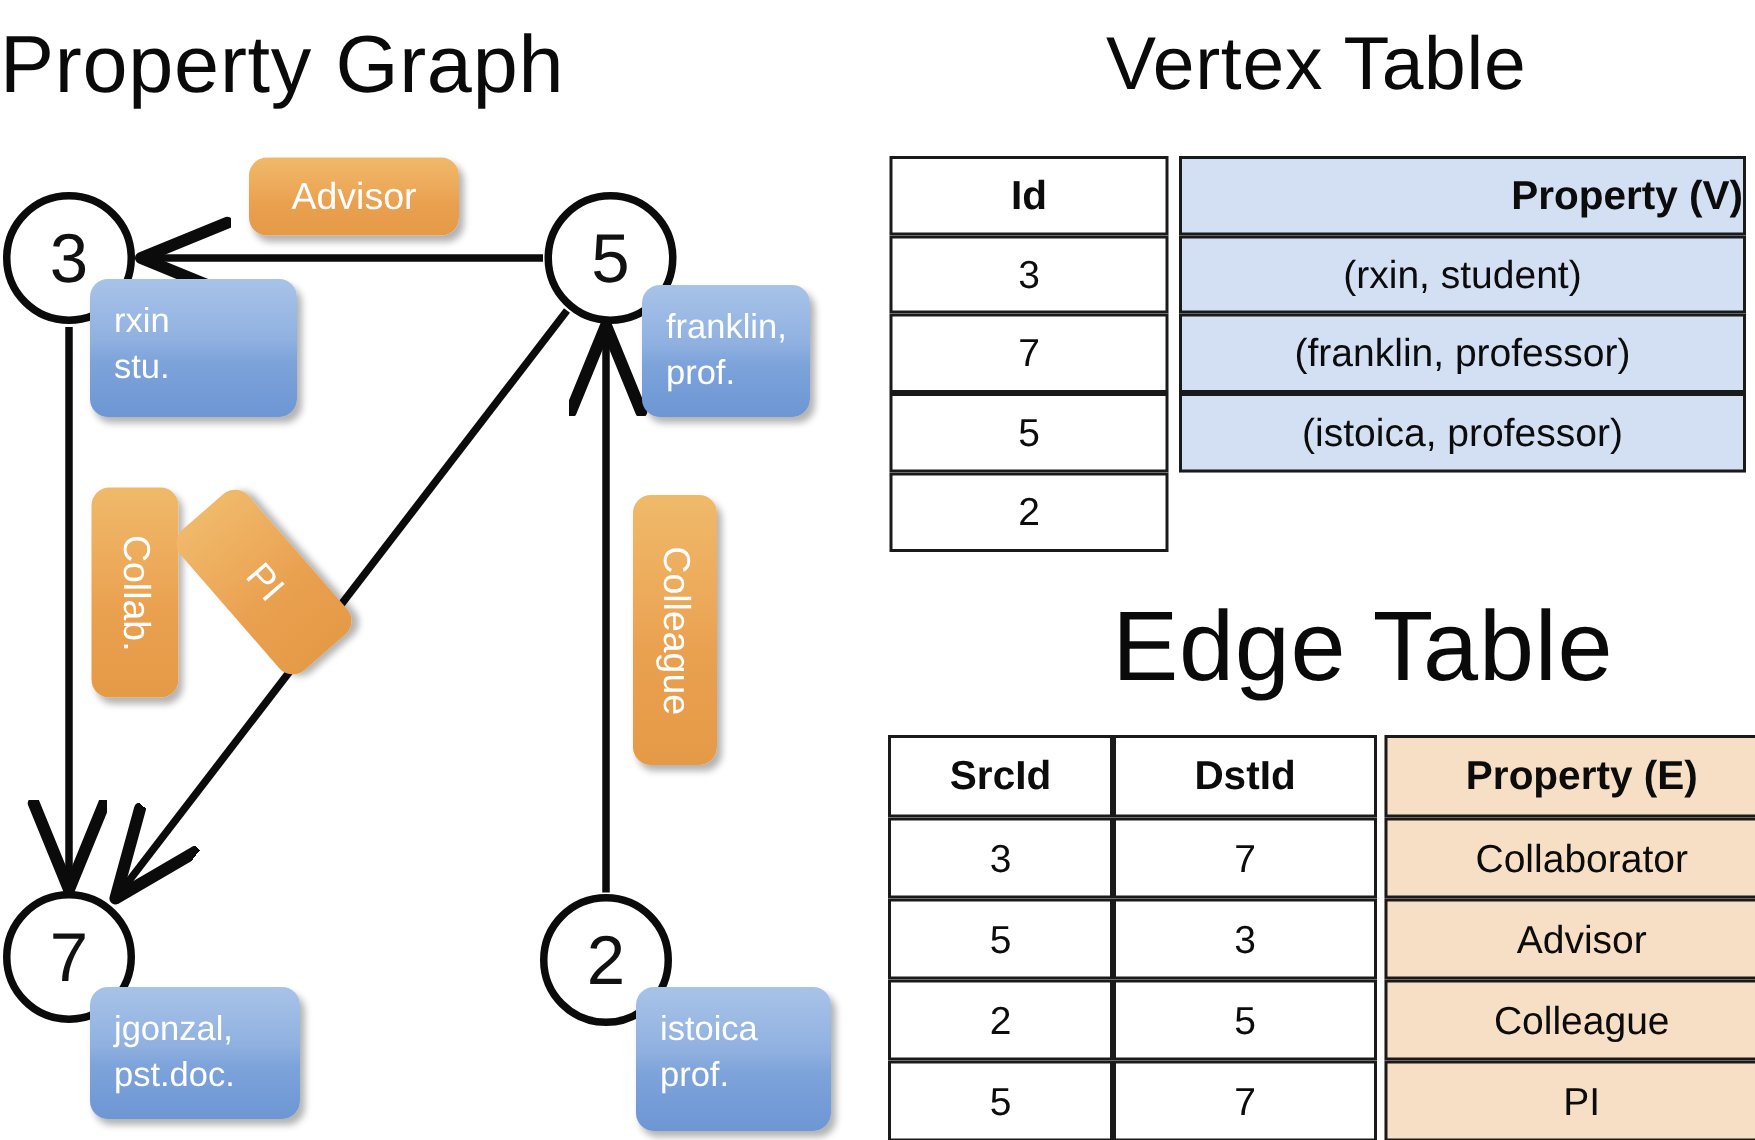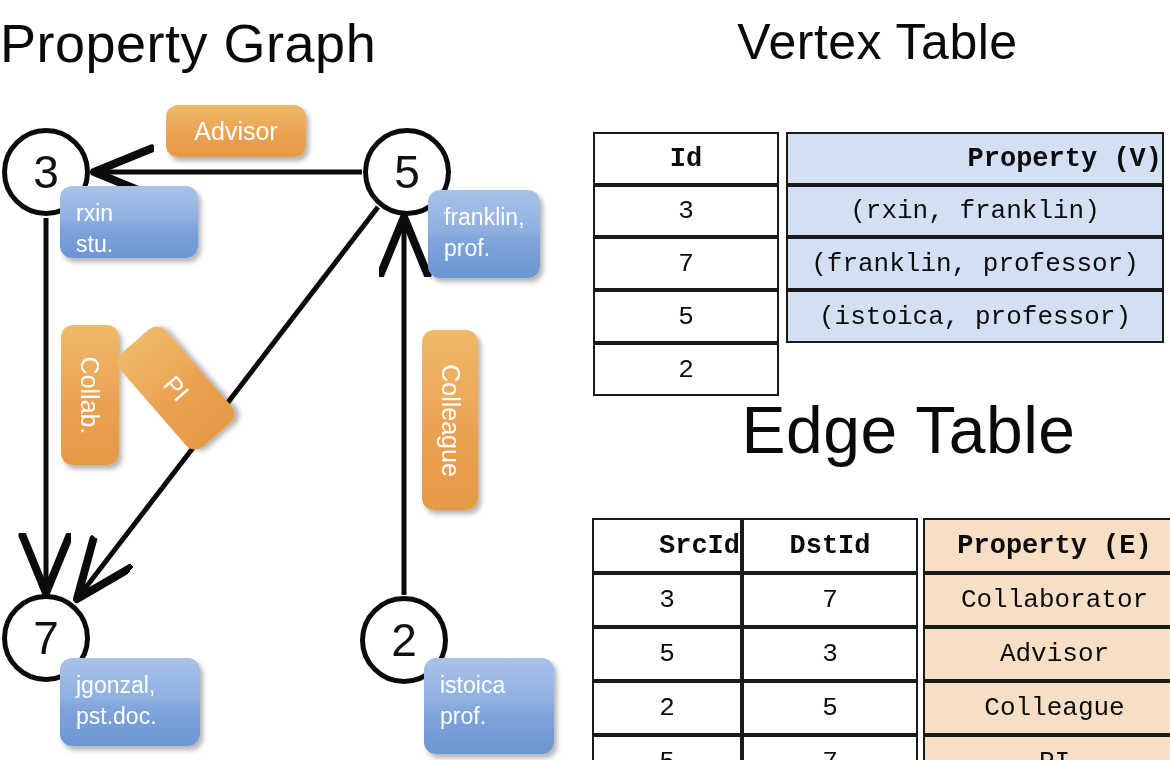--- a/index.html
+++ b/index.html
@@ -115,23 +115,22 @@
   }
   .edge-badge.vertical {
     overflow: visible;
   }
 
   
   .tbl {
     position: absolute;
     border-collapse: separate;
     border-spacing: 0;
-    font-family: Liberation Mono, monospace;
-    font-weight: 300;
-    margin-top: 28px;
+    font-family: Liberation Sans, sans-serif;
+    font-weight: 300;
   }
   .tbl td, .tbl th {
     border: 2px solid #1a1a1a;
     text-align: center;
     font-weight: 300;
     font-size: 26px;
     color: #0c0c0c;
     padding: 0;
     box-sizing: border-box;
   }
@@ -179,21 +178,21 @@
   </div>
 
   <div class="node-circle" style="left:2px; top:594px;">
     <span>7</span>
   </div>
 
   <div class="node-circle" style="left:360px; top:596px;">
     <span>2</span>
   </div>
 
-  <div class="prop-box" style="left:60px; top:186px; width:138px; height:72px;">rxin
+  <div class="prop-box" style="left:60px; top:186px; width:138px; height:92px;">rxin
 stu.</div>
 
   <div class="prop-box" style="left:428px; top:190px; width:112px; height:88px;">franklin,
 prof.</div>
 
   <div class="prop-box" style="left:60px; top:658px; width:140px; height:88px;">jgonzal,
 pst.doc.</div>
 
   <div class="prop-box" style="left:424px; top:658px; width:130px; height:96px;">istoica
 prof.</div>
@@ -235,35 +234,35 @@
   </tr>
 </tbody>
   </table>
 
 <table class="tbl" id="vertex-prop-table" style="left:786px; top:104px; width:378px;">
   <tbody>
       <tr>
     <th class="cell-blue" style="height:53px;text-align:right;">Property (V)</th>
   </tr>
   <tr>
-    <td class="cell-blue" style="height:52px;">(rxin, franklin)</td>
+    <td class="cell-blue" style="height:52px;">(rxin, student)</td>
   </tr>
   <tr>
     <td class="cell-blue" style="height:53px;">(franklin, professor)</td>
   </tr>
   <tr>
     <td class="cell-blue" style="height:53px;">(istoica, professor)</td>
   </tr>
 </tbody>
   </table>
 
 <table class="tbl" id="edge-ids-table" style="left:592px; top:490px; width:326px;">
   <tbody>
       <tr>
-    <th class="cell-white" style="height:55px; width:150px;text-align:right;">SrcId</th>
+    <th class="cell-white" style="height:55px; width:150px;">SrcId</th>
     <th class="cell-white" style="height:55px; width:176px;">DstId</th>
   </tr>
   <tr>
     <td class="cell-white" style="height:54px;">3</td>
     <td class="cell-white" style="height:54px;">7</td>
   </tr>
   <tr>
     <td class="cell-white" style="height:54px;">5</td>
     <td class="cell-white" style="height:54px;">3</td>
   </tr>

